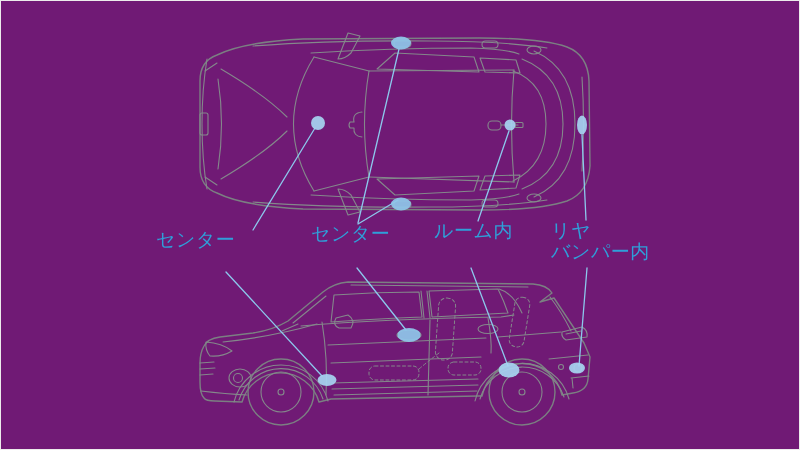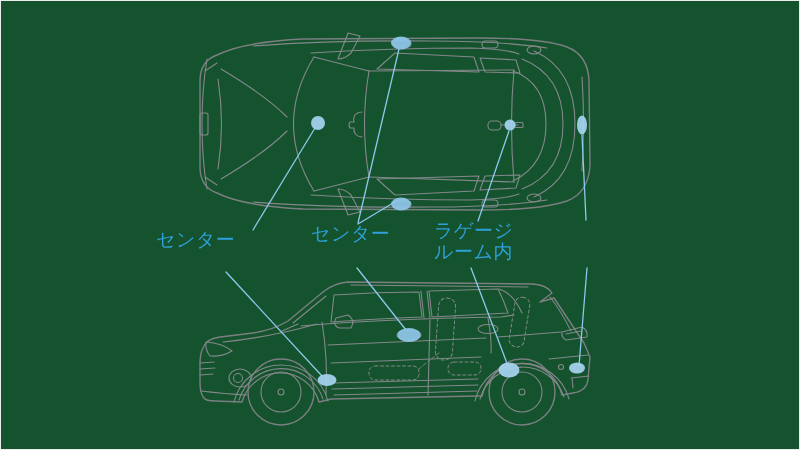--- a/index.html
+++ b/index.html
@@ -1,17 +1,17 @@
 <!DOCTYPE html>
 <html><head>
 <meta charset="utf-8">
 <style>
   html,body{margin:0;padding:0;background:#fff;}
   .stage{
-    position:relative;width:800px;height:450px;background:#14532d;
+    position:relative;width:800px;height:450px;background:#701a75;
     border:1px solid #ececec;box-sizing:border-box;overflow:hidden;
     font-family:"DejaVu Sans","Liberation Sans",sans-serif;
   }
   .stage svg{position:absolute;left:0;top:0;}
   .label{
     position:absolute;color:#2f9fd9;font-size:19px;line-height:20.5px;
     font-weight:500;letter-spacing:.5px;white-space:nowrap;
   }
   .label span{display:block;}
   .ln{stroke:#84888b;fill:none;stroke-width:1.1;stroke-linecap:round;stroke-linejoin:round;}
@@ -169,17 +169,20 @@
   </g>
 </svg>
 
   <div class="label" style="left:155px;top:228px;">
     <span>センター</span>
   </div>
   <div class="label" style="left:310px;top:222px;">
     <span>センター</span>
   </div>
   <div class="label" style="left:433px;top:219px;">
-    <span>ラゲージ</span>
     <span>ルーム内</span>
+  </div>
+  <div class="label" style="left:550px;top:219px;">
+    <span>リヤ</span>
+    <span>バンパー内</span>
   </div>
 
 </div>
 
 </body></html>

